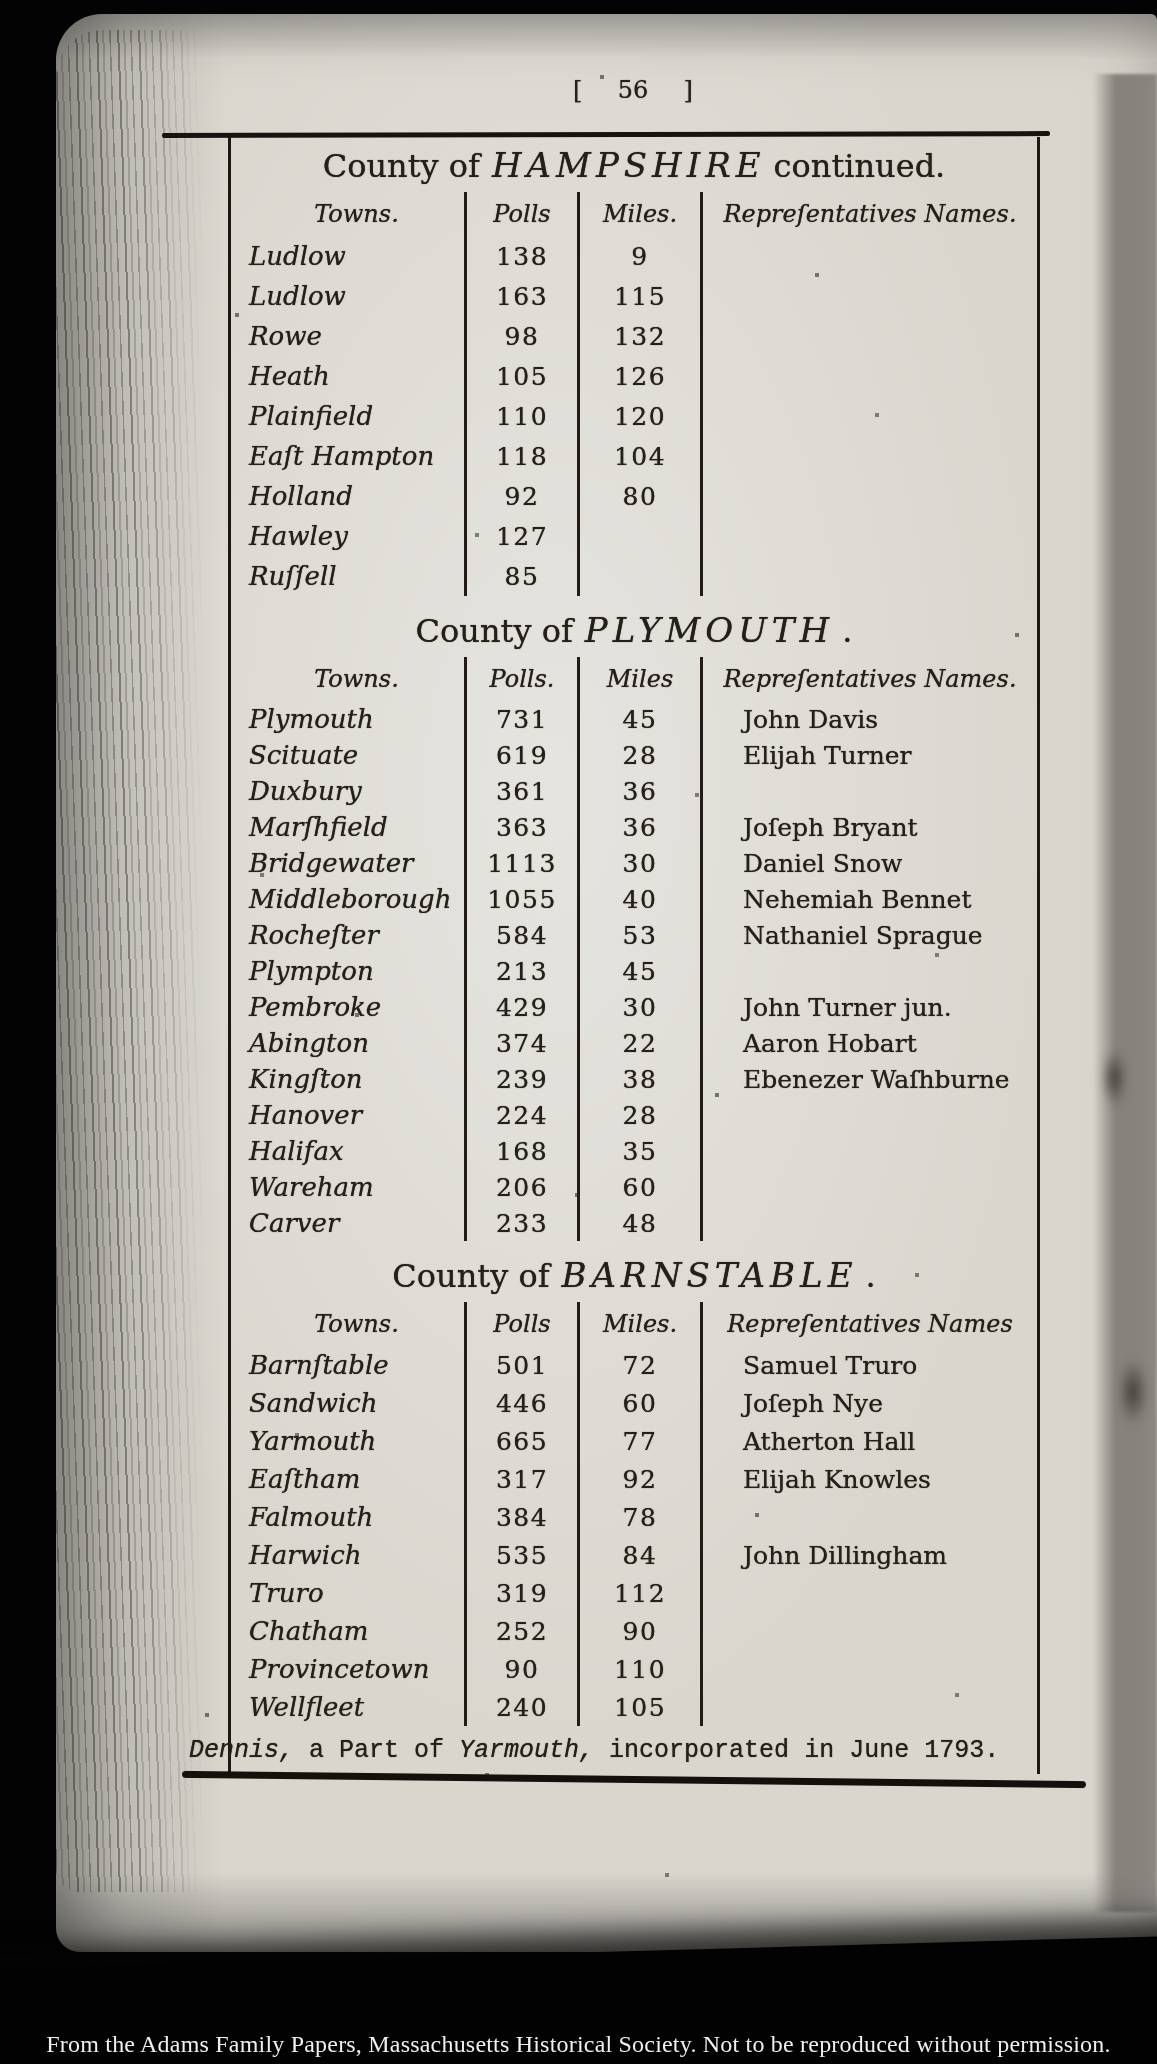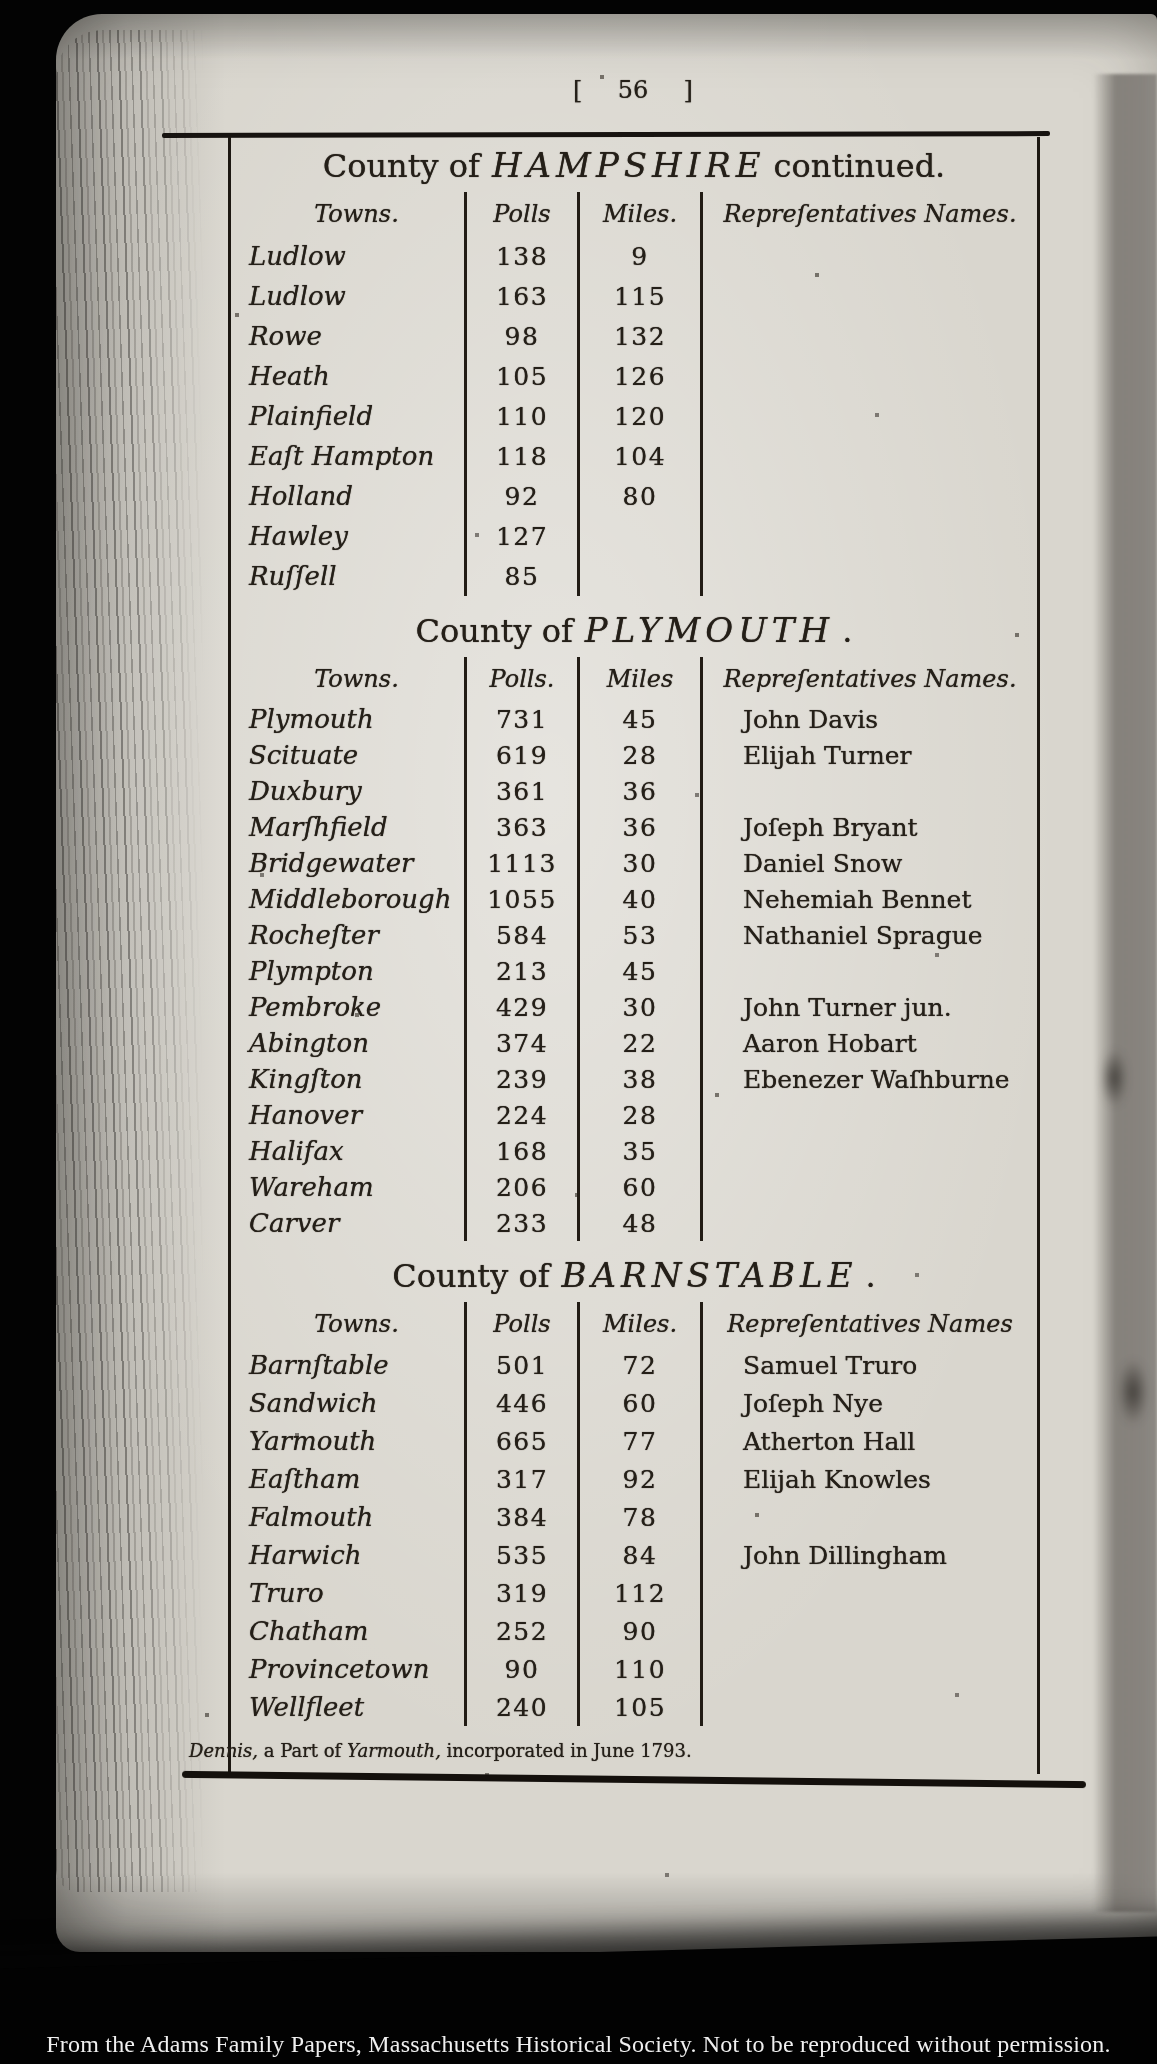--- a/index.html
+++ b/index.html
@@ -81,21 +81,21 @@
   .cell-miles{width:120px;justify-content:center;border-left:3px solid #221c15;}
   .cell-rep{flex:1;padding-left:40px;border-left:3px solid #221c15;}
   .hrow .c{justify-content:center;padding-left:0;}
   .trow{font-size:26px;}
   .trow .cell-polls,.trow .cell-miles{font-size:25px;letter-spacing:1.5px;}
   .trow .cell-rep{font-size:25px;font-style:normal;}
   .sec0 .trow{height:40px;}
   .sec1 .trow{height:36px;}
   .sec2 .trow{height:38px;}
   .dennis{
-    margin-left:-42px;padding:8px 0 6px;font-size:18px;line-height:34px;white-space:nowrap;
+    margin-left:-42px;padding:8px 0 6px;font-size:25px;line-height:34px;white-space:nowrap;font-family:Liberation Mono, monospace;
   }
   .dennis .it{font-style:italic;}
   .botrule{
     position:absolute;left:126px;top:1762px;width:904px;height:7px;
     background:#14100c;border-radius:4px;transform:rotate(.65deg);
     filter:blur(.4px);
   }
   
   .bshadow{
     position:absolute;left:-30px;top:1952px;width:1260px;height:200px;

